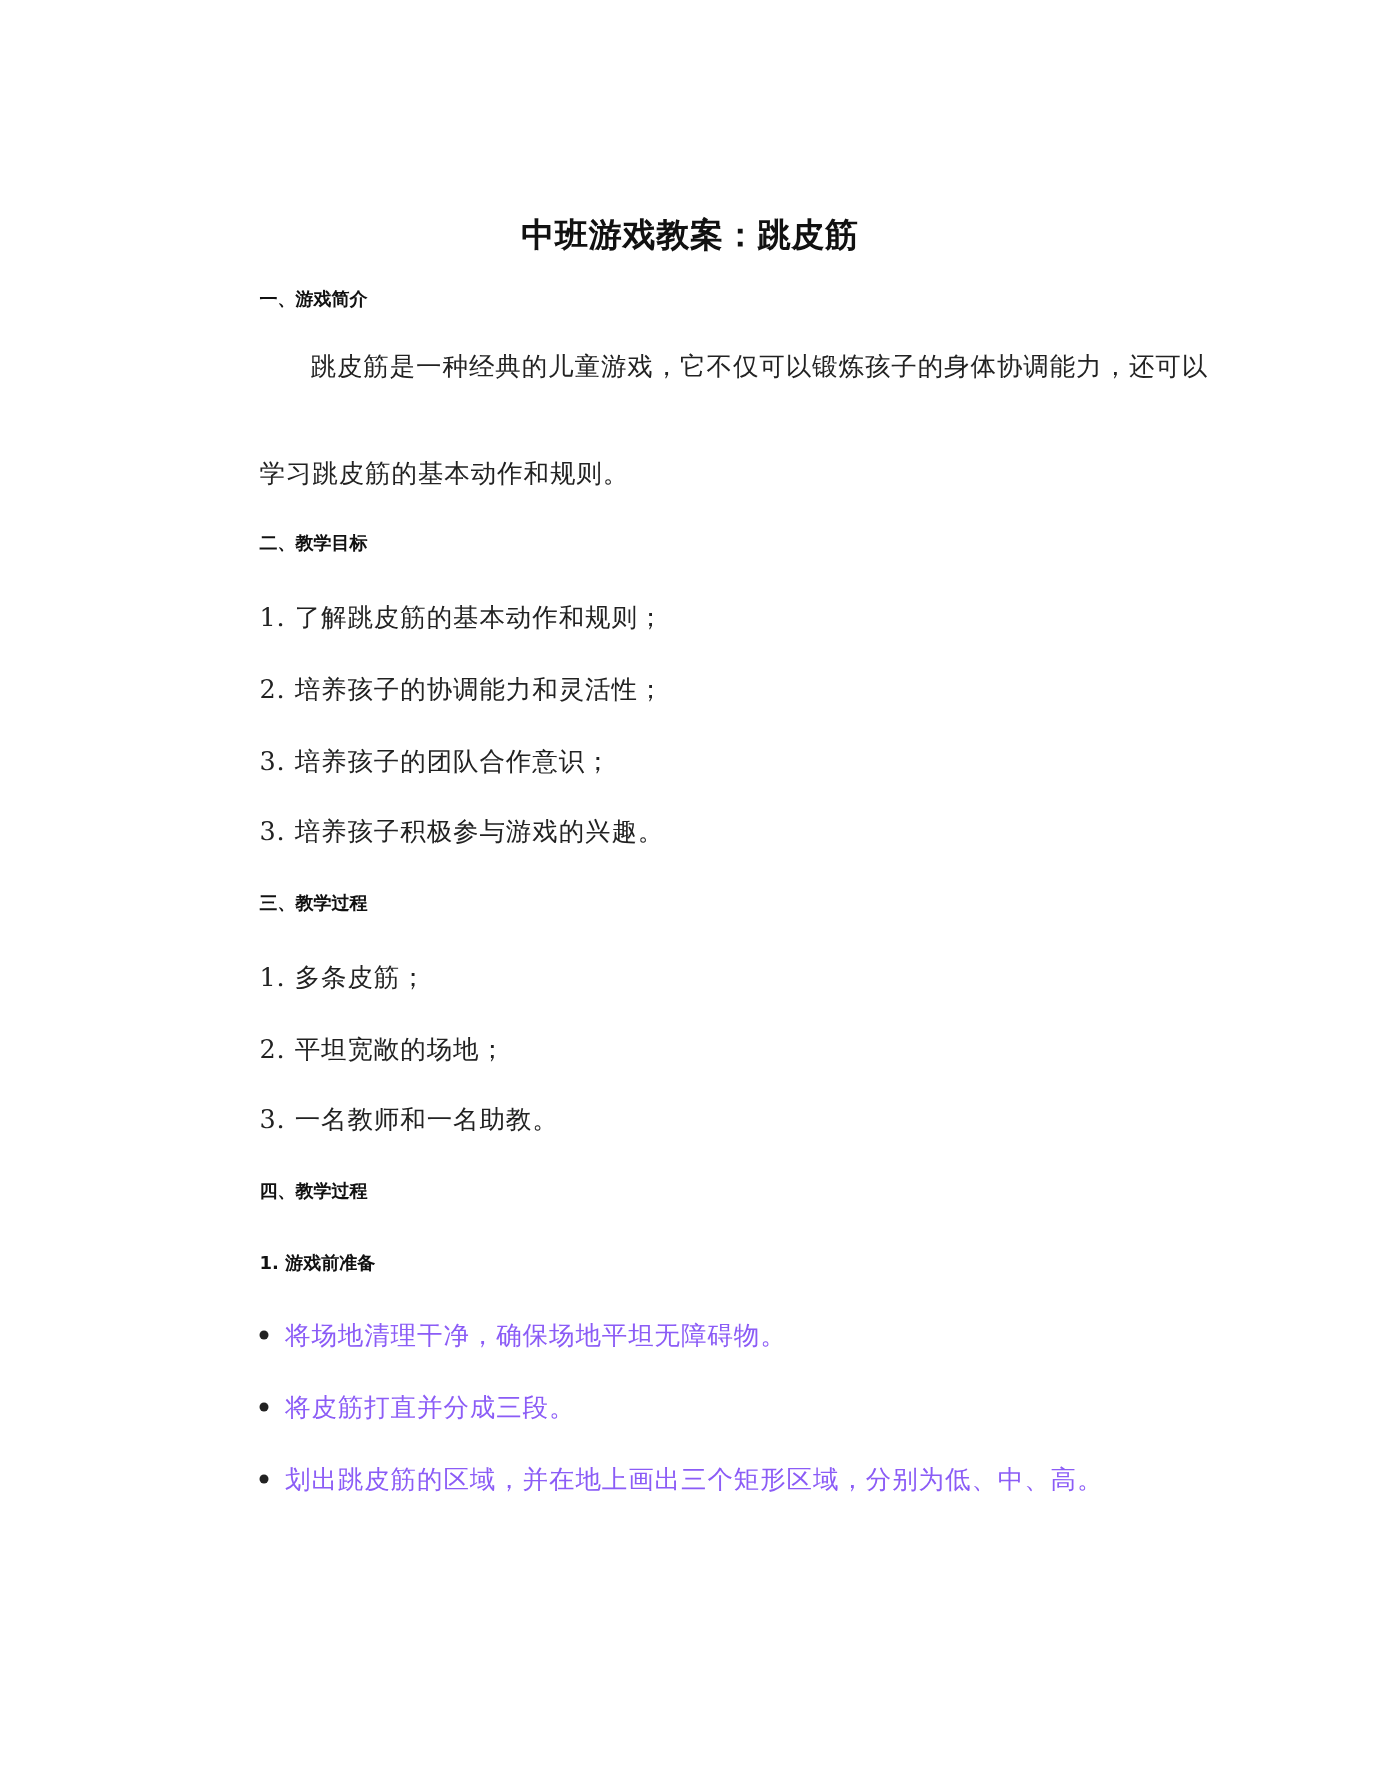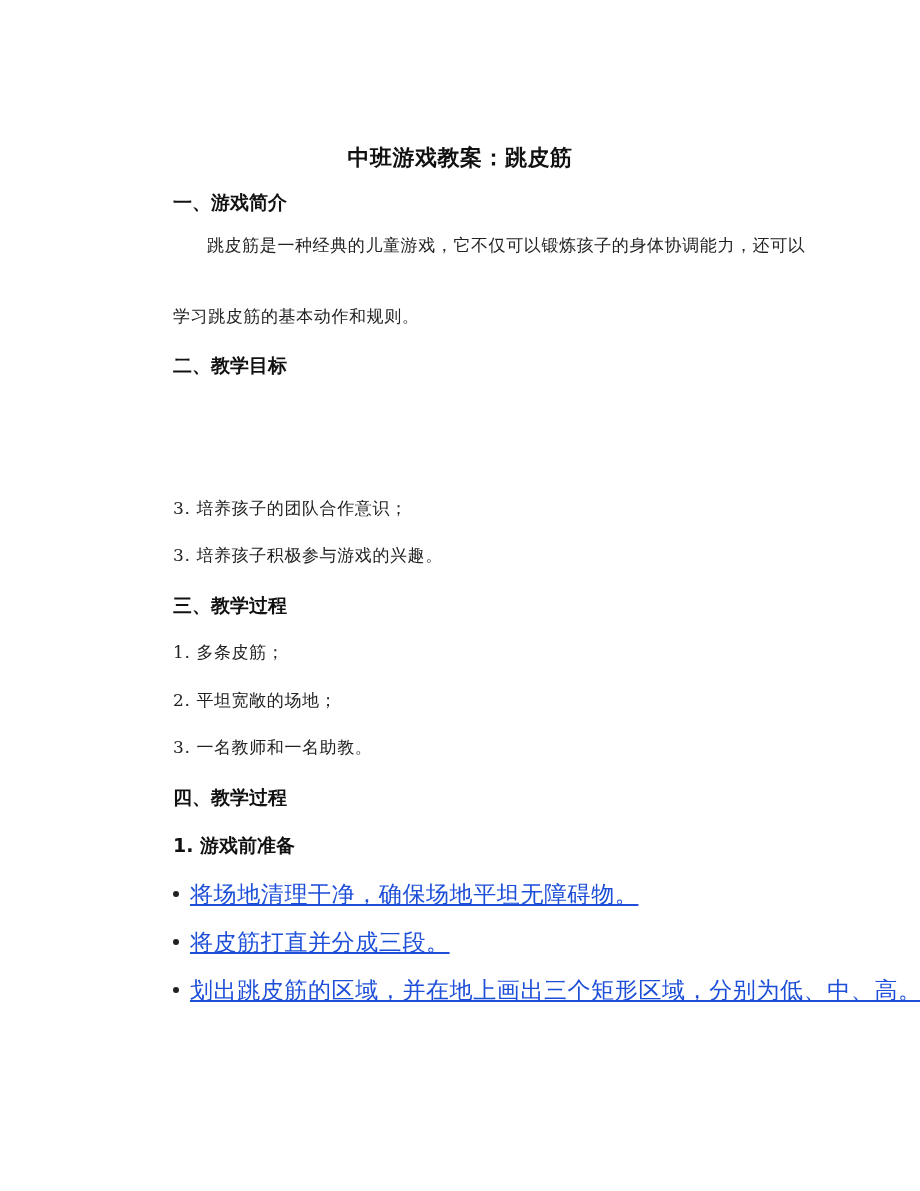--- a/index.html
+++ b/index.html
@@ -32,38 +32,37 @@
       text-align: center;
       top: 147px;
       font-size: 22px;
       font-weight: bold;
       font-family: "DejaVu Sans", "Liberation Sans", sans-serif;
       color: #111;
       letter-spacing: 0.5px;
     }
     .h {
       left: 173px;
-      font-size: 19px;
+      font-size: 12px;
       font-weight: bold;
       font-family: "DejaVu Sans", "Liberation Sans", sans-serif;
       color: #111;
     }
     .p {
       left: 173px;
       font-size: 17px;
       color: #222;
       letter-spacing: 0.6px;
     }
     .indent { left: 207px; }
     .bullet {
       left: 173px;
-      font-size: 23px;
-      color: #1d4ed8;
+      font-size: 17px;
+      color: #8b5cf6;
       letter-spacing: 0.6px;
-      text-decoration: underline;
     }
     .bullet .dot {
       display: inline-block;
       width: 6px; height: 6px;
       border-radius: 50%;
       background: #222;
       vertical-align: middle;
       margin-right: 11px;
       position: relative;
       top: -2px;
@@ -74,20 +73,22 @@
 
 <div class="page">
 
   <div class="abs title">中班游戏教案：跳皮筋</div>
 
   <div class="abs h" style="top:193px;">一、游戏简介</div>
   <div class="abs p indent" style="top:237px;">跳皮筋是一种经典的儿童游戏，它不仅可以锻炼孩子的身体协调能力，还可以</div>
   <div class="abs p" style="top:308px;">学习跳皮筋的基本动作和规则。</div>
 
   <div class="abs h" style="top:356px;">二、教学目标</div>
+  <div class="abs p" style="top:404px;">1. 了解跳皮筋的基本动作和规则；</div>
+  <div class="abs p" style="top:452px;">2. 培养孩子的协调能力和灵活性；</div>
   <div class="abs p" style="top:500px;">3. 培养孩子的团队合作意识；</div>
   <div class="abs p" style="top:547px;">3. 培养孩子积极参与游戏的兴趣。</div>
 
   <div class="abs h" style="top:596px;">三、教学过程</div>
   <div class="abs p" style="top:644px;">1. 多条皮筋；</div>
   <div class="abs p" style="top:692px;">2. 平坦宽敞的场地；</div>
   <div class="abs p" style="top:739px;">3. 一名教师和一名助教。</div>
 
   <div class="abs h" style="top:788px;">四、教学过程</div>
   <div class="abs h" style="top:836px;">1.  游戏前准备</div>

